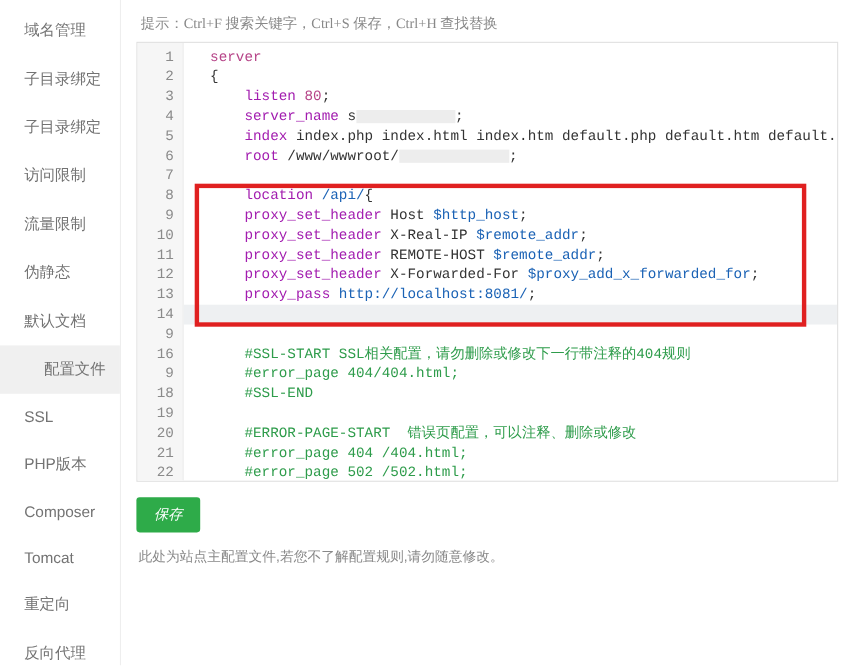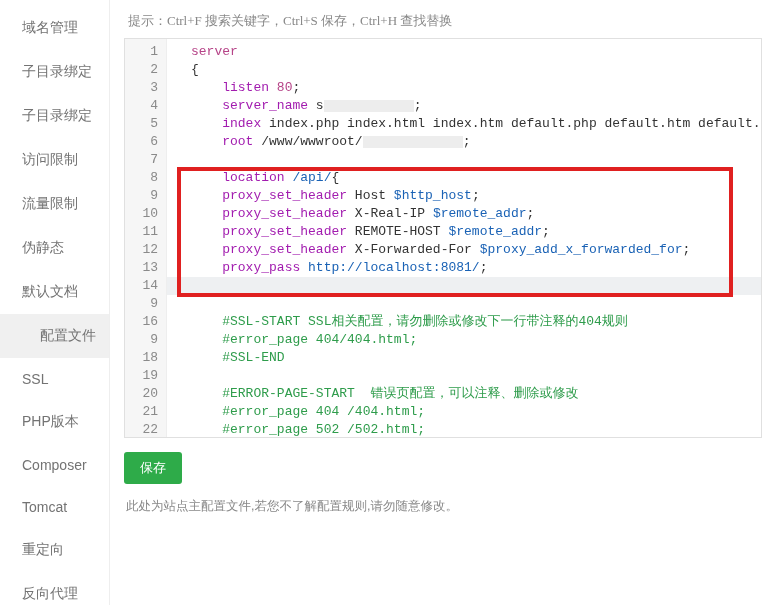--- a/index.html
+++ b/index.html
@@ -95,20 +95,21 @@
   }
   .save-btn {
     margin-top: 14px;
     background: #2eab49;
     color: #fff;
     border: none;
     border-radius: 3px;
     padding: 7px 16px;
     font-size: 13px;
     cursor: pointer;
+    font-style: italic;
   }
   .note {
     font-size: 12.5px;
     color: #888;
     padding: 14px 0 0 2px;
   }
   .masked {
     display: inline-block;
     background: #ededed;
     height: 12px;

